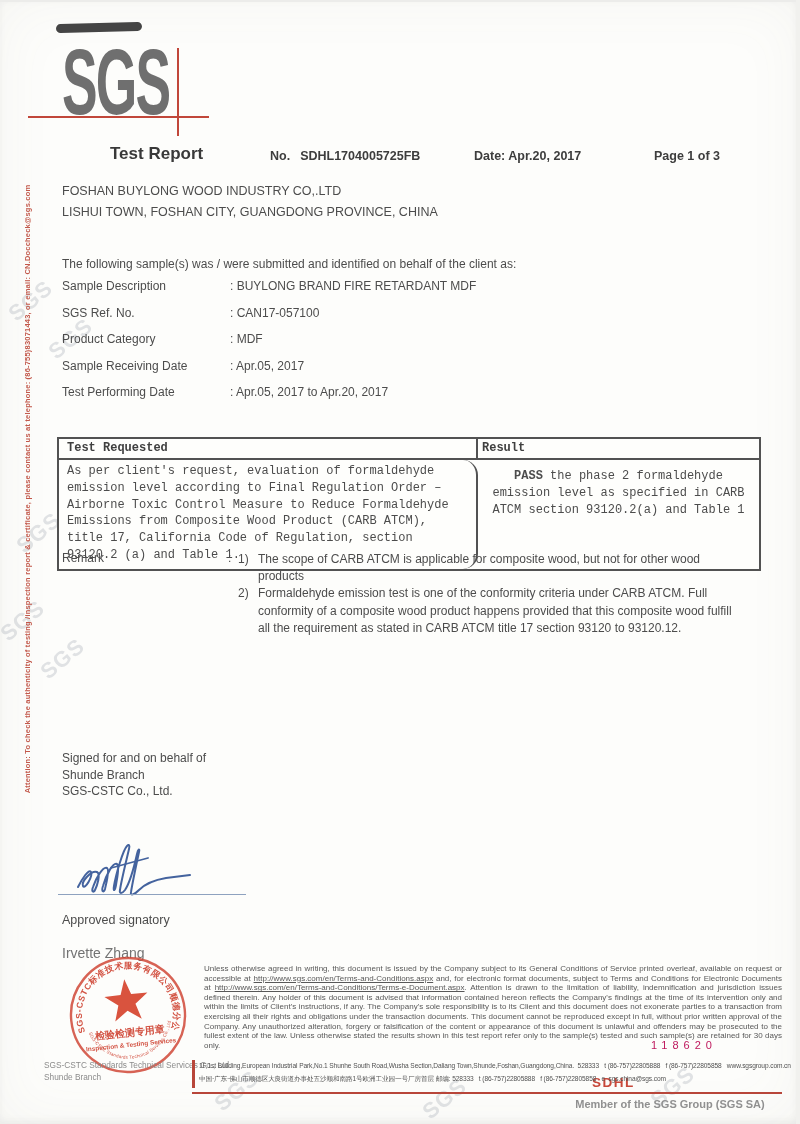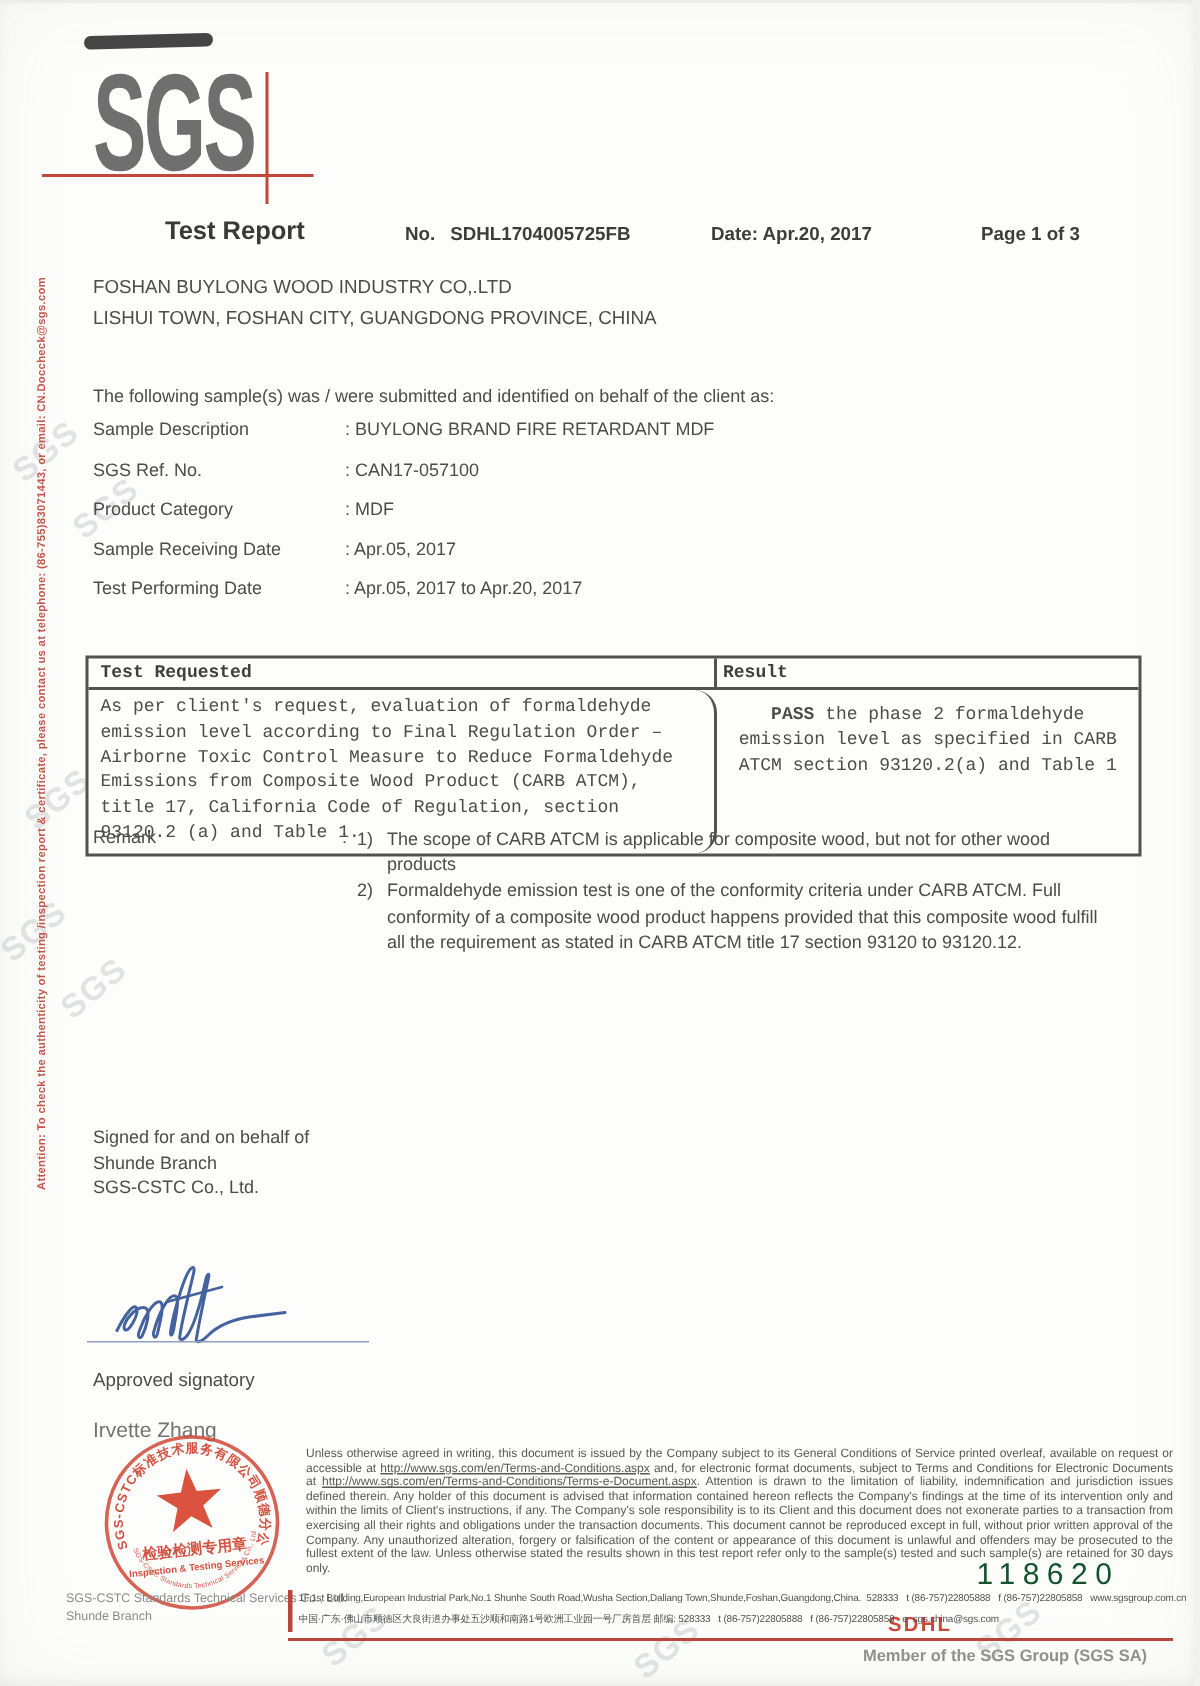--- a/index.html
+++ b/index.html
@@ -53,21 +53,21 @@
   .sig-role{left:62px;top:913px;font-size:12.5px;color:#4c4c4c;}
   
   .legal{left:204px;top:964px;width:578px;font-size:8px;line-height:9.6px;text-align:justify;color:#585858;}
   .legal .u{text-decoration:underline;}
   
   .stamp{left:64px;top:951px;transform:rotate(-6deg);opacity:0.92;}
   .co-name{left:44px;top:1060px;font-size:8.3px;color:#8b8b8b;white-space:nowrap;}
   .co-branch{left:44px;top:1072px;font-size:8.3px;color:#8b8b8b;white-space:nowrap;}
   
   .code-prefix{left:592px;top:1043px;font-size:13.5px;font-weight:bold;color:#c8483a;letter-spacing:1.5px;margin-top:32px;}
-  .code-number{left:651px;top:1039px;font-size:20px;color:#14532d;letter-spacing:5px;}
+  .code-number{left:651px;top:1039px;font-size:11px;color:#be185d;letter-spacing:5px;}
   
   .addr-tick{left:192px;top:1060px;width:2.5px;height:28px;background:#b8463a;}
   .addr{left:199px;font-size:6.6px;color:#515151;white-space:pre;letter-spacing:-0.1px;}
   .addr1{top:1062px;}
   .addr2{top:1075px;}
   .foot-rule{left:192px;top:1092px;width:590px;height:2px;background:#b8463a;}
   .member{left:558px;top:1098px;width:224px;text-align:center;font-size:11px;font-weight:700;color:#909090;}
   
   .side-notice{left:-322px;top:482px;width:704px;height:14px;transform:rotate(-90deg);transform-origin:center;font-size:7.5px;color:#c2584b;letter-spacing:0.2px;text-align:center;white-space:nowrap;font-weight:bold;}
   

